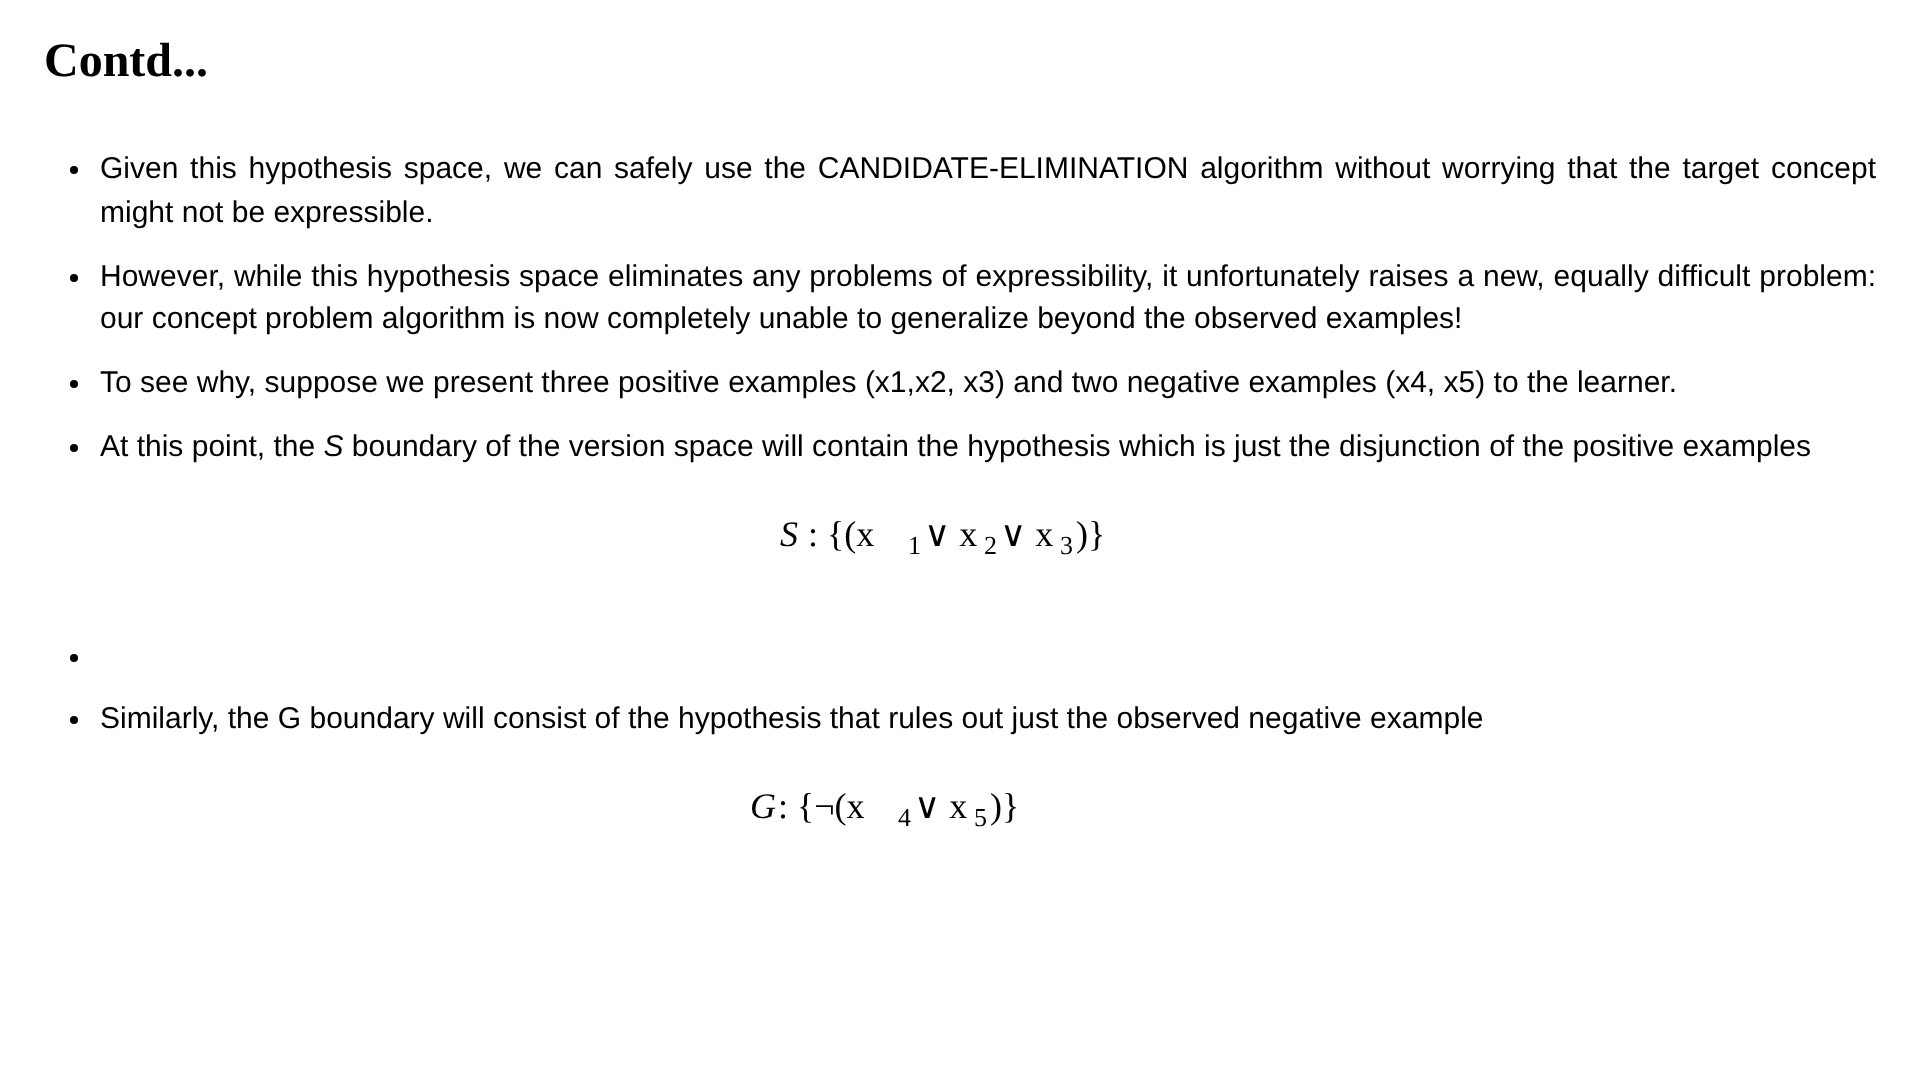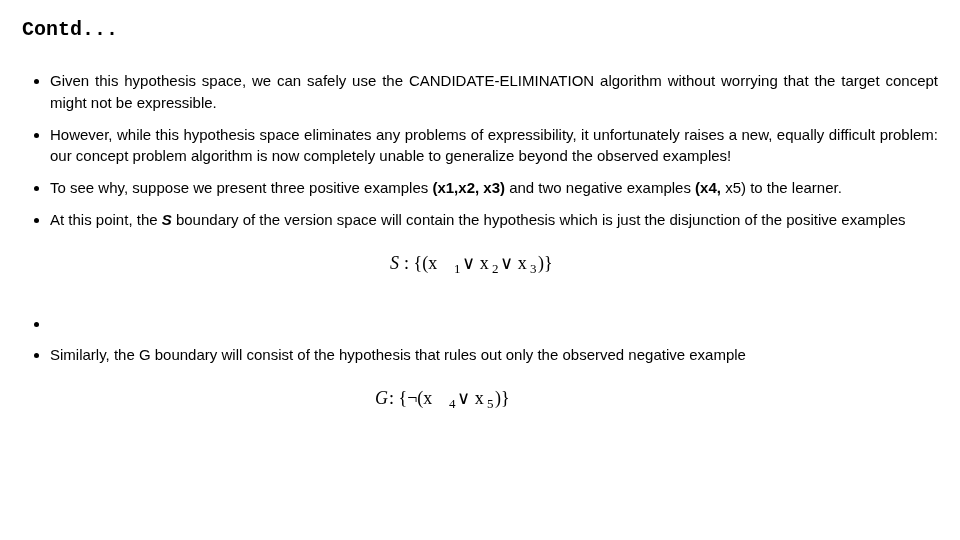--- a/index.html
+++ b/index.html
@@ -10,44 +10,44 @@
     body {
       background: #ffffff;
       font-family: Arial, sans-serif;
       font-size: 15px;
       color: #000000;
       width: 960px;
       min-height: 540px;
       padding: 18px 22px 18px 22px;
     }
     h1 {
-      font-size: 20px;
+      font-size: 24px;
       font-weight: bold;
       margin-bottom: 14px;
-      font-family: Liberation Mono, monospace;
+      font-family: Liberation Serif, serif;
     }
     ul {
       list-style: disc;
       padding-left: 28px;
       margin-top: 29px;
     }
     ul li {
       margin-bottom: 10px;
       text-align: justify;
       line-height: 1.45;
     }
     .formula-block {
       text-align: center;
       margin: 8px 0 10px 0;
     }
     .formula-block svg {
       display: inline-block;
     }
     .bold {
-      font-weight: bold;
+      font-weight: normal;
     }
     .italic {
       font-style: italic;
     }
   </style>
 </head>
 <body>
 
 <h1>Contd...</h1>
 
@@ -84,21 +84,21 @@
   </svg>
 </div>
 
 <ul>
 
   <li>
     <span></span>
   </li>
 
   <li>
-    <span>Similarly, the G boundary will consist of the hypothesis that rules out only the observed negative example</span>
+    <span>Similarly, the G boundary will consist of the hypothesis that rules out just the observed negative example</span>
   </li>
 
 </ul>
 
 <div class="formula-block">
   <svg width="230" height="40" viewBox="0 0 230 40" xmlns="http://www.w3.org/2000/svg">
     <text x="10" y="28" font-family="Times New Roman, serif" font-size="18" font-style="italic" fill="#000">G</text>
     <text x="24" y="28" font-family="Times New Roman, serif" font-size="18" fill="#000"> : {¬(x</text>
     <text x="84" y="32" font-family="Times New Roman, serif" font-size="13" fill="#000">4</text>
     <text x="92" y="28" font-family="Times New Roman, serif" font-size="18" fill="#000"> ∨ x</text>

